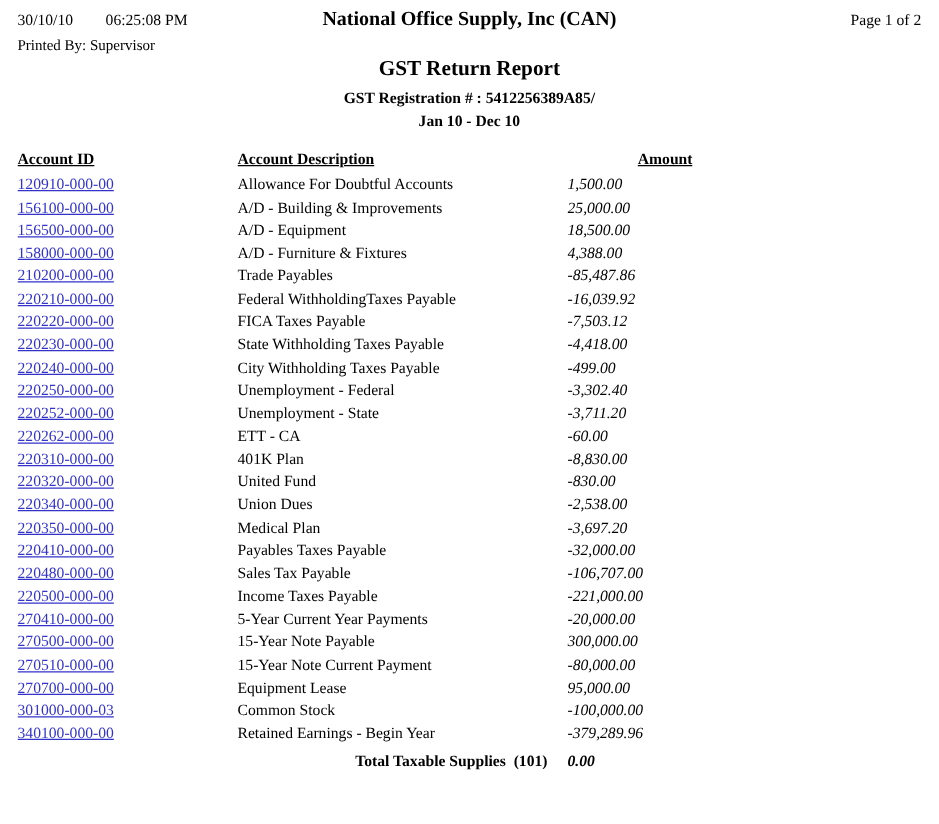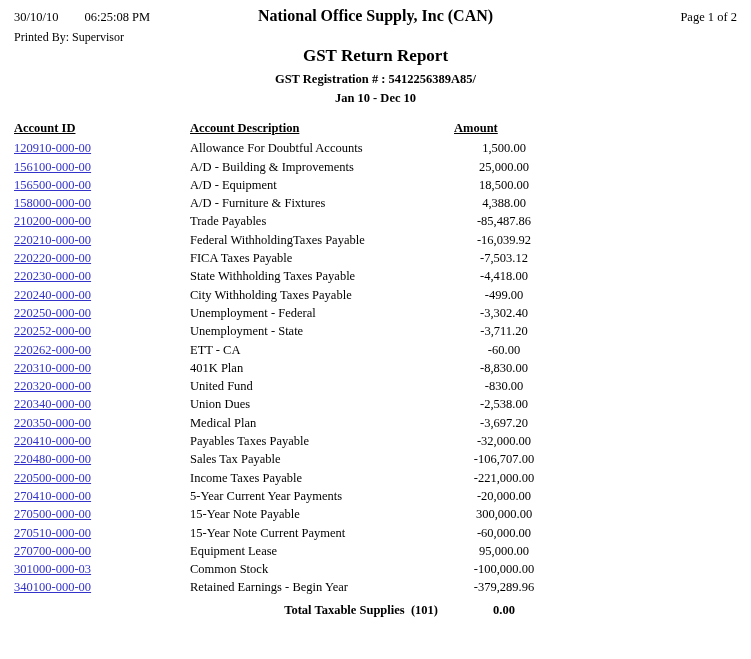--- a/index.html
+++ b/index.html
@@ -60,23 +60,23 @@
     font-size: 12.5px;
     line-height: 18.3px;
     vertical-align: top;
     white-space: nowrap;
     overflow: hidden;
   }
   col.c-id   { width: 176px; }
   col.c-desc { width: 264px; }
   col.c-amt  { width: 100px; }
   th { text-align: left; font-weight: bold; padding-bottom: 2px; }
-  th.col-amt { }
+  th.col-amt { text-align: right; }
   th .u { text-decoration: underline; }
-  td.col-amt { text-align: center; }
+  td.col-amt { text-align: left; font-style: italic; }
   a.acct {
     color: #3333CC;
     text-decoration: underline;
     cursor: pointer;
   }
   tfoot td {
     font-weight: bold;
     padding-top: 4px;
   }
   .total-label {
@@ -221,21 +221,21 @@
           <td class="col-amt">-20,000.00</td>
         </tr>
         <tr>
           <td class="col-id"><a class="acct">270500-000-00</a></td>
           <td class="col-desc">15-Year Note Payable</td>
           <td class="col-amt">300,000.00</td>
         </tr>
         <tr>
           <td class="col-id"><a class="acct">270510-000-00</a></td>
           <td class="col-desc">15-Year Note Current Payment</td>
-          <td class="col-amt">-60,000.00</td>
+          <td class="col-amt">-80,000.00</td>
         </tr>
         <tr>
           <td class="col-id"><a class="acct">270700-000-00</a></td>
           <td class="col-desc">Equipment Lease</td>
           <td class="col-amt">95,000.00</td>
         </tr>
         <tr>
           <td class="col-id"><a class="acct">301000-000-03</a></td>
           <td class="col-desc">Common Stock</td>
           <td class="col-amt">-100,000.00</td>

